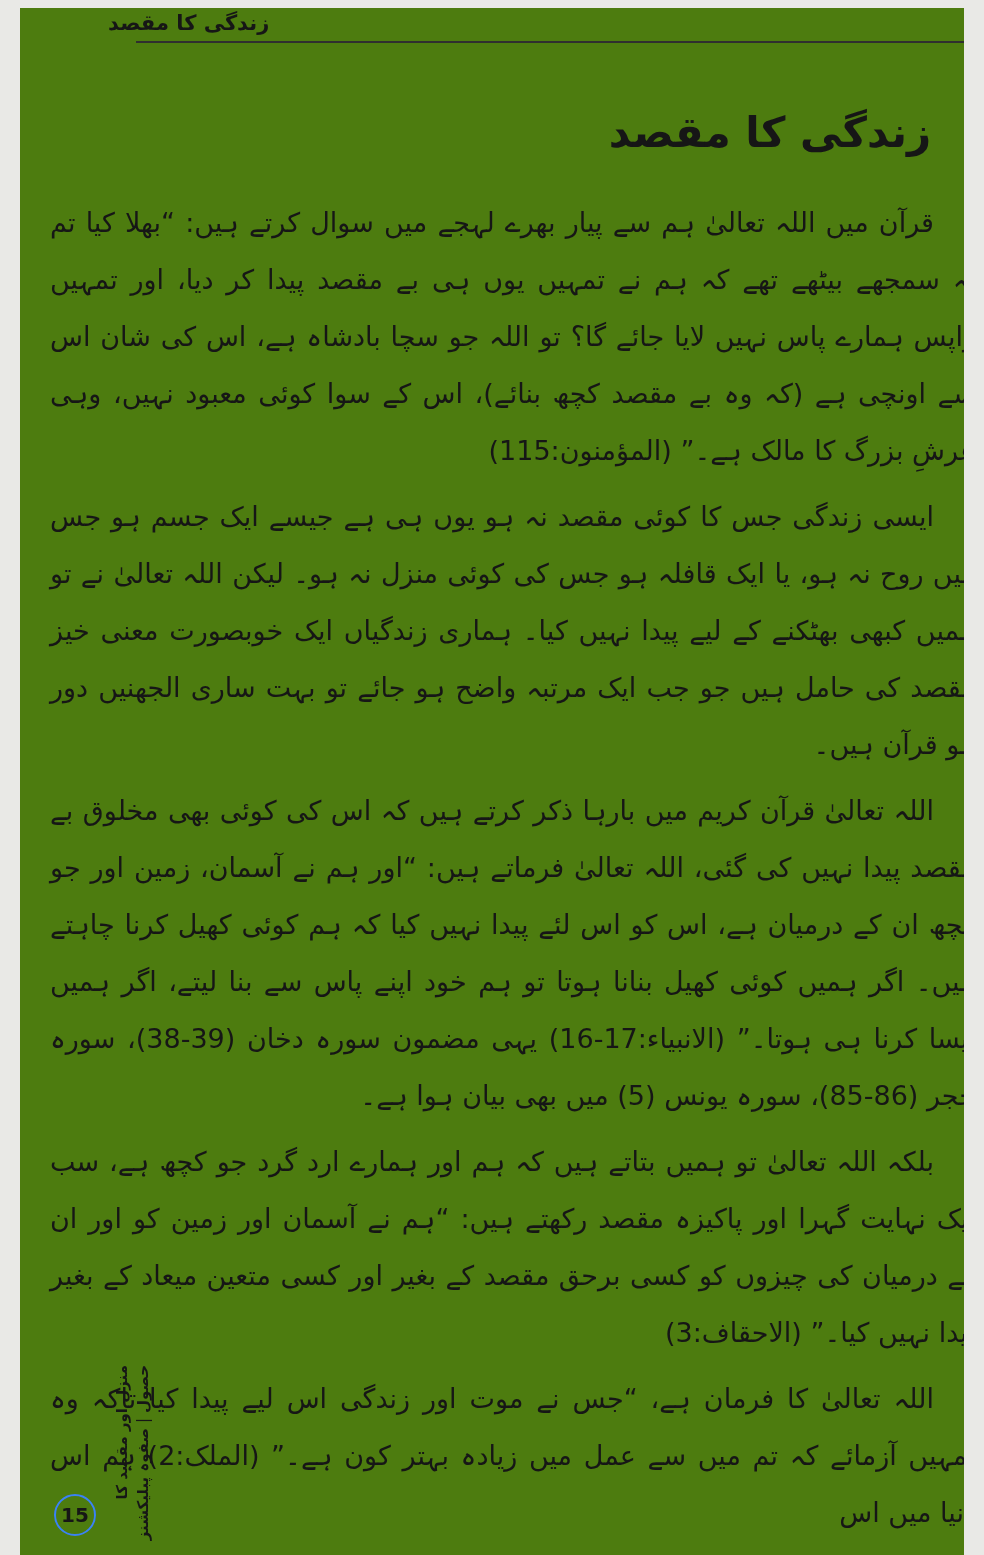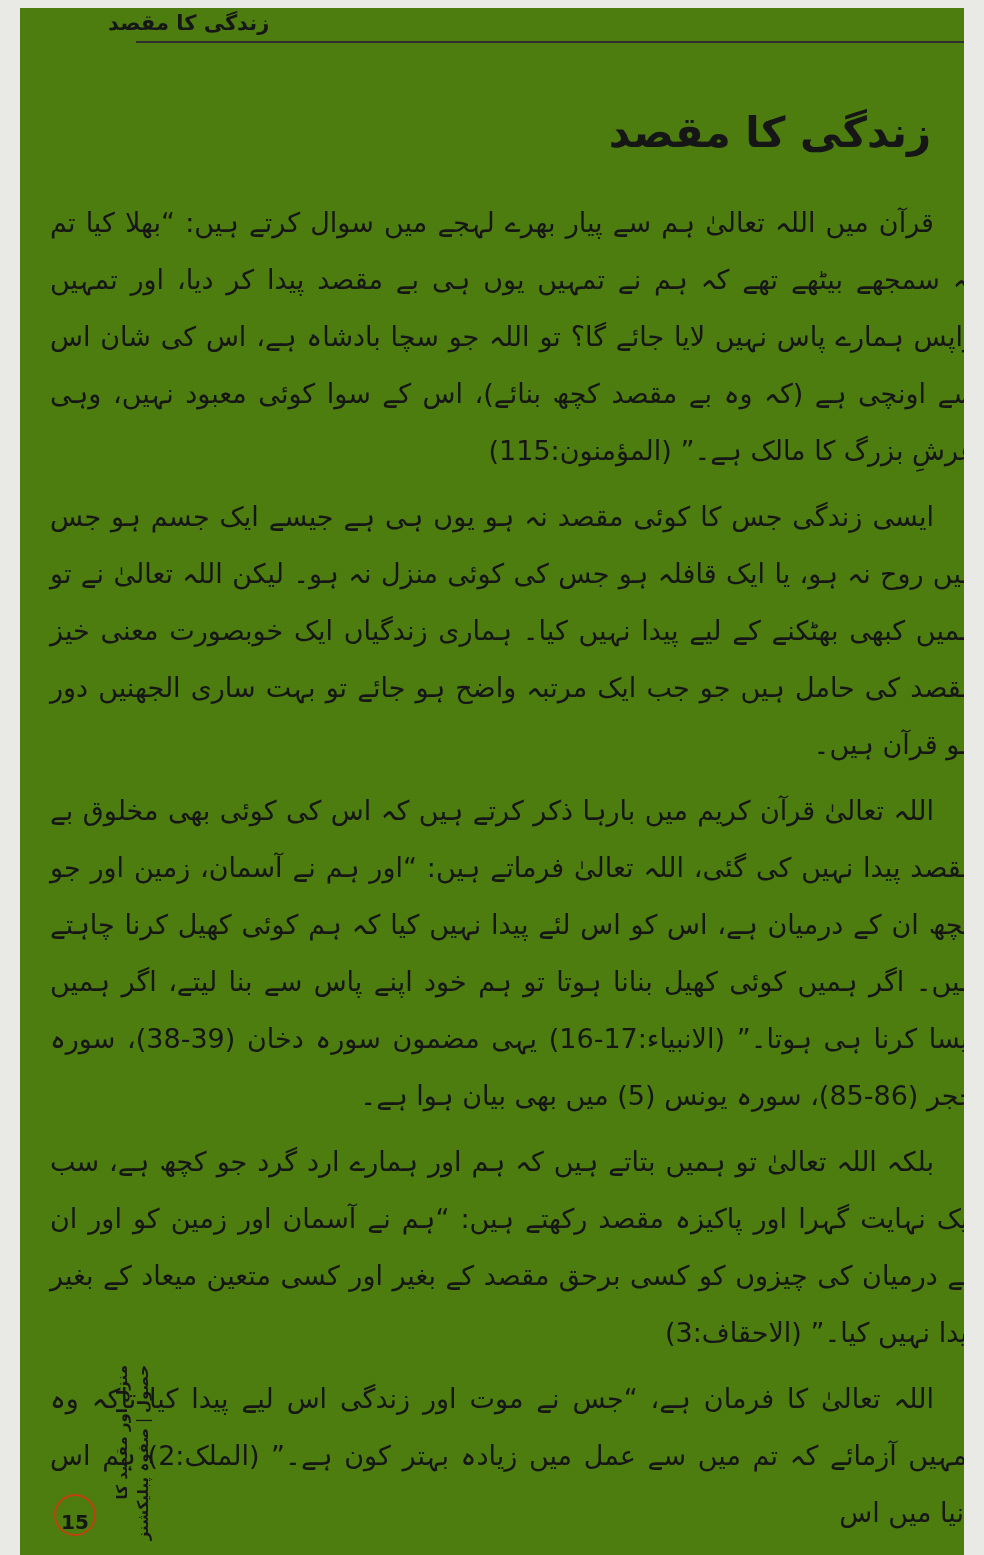--- a/index.html
+++ b/index.html
@@ -68,24 +68,24 @@
     text-indent: 42px;
   }
 
   
   .footer-badge {
     position: absolute;
     left: 34px;
     top: 1486px;
     width: 42px;
     height: 42px;
-    border: 2px solid #c2410c;
+    border: 2px solid #3b82f6;
     border-radius: 50%;
     display: flex;
-    align-items: flex-end;
+    align-items: center;
     justify-content: center;
     font-size: 20px;
     font-weight: bold;
     direction: ltr;
     box-sizing: border-box;
   }
 
   
   .imprint {
     position: absolute;

